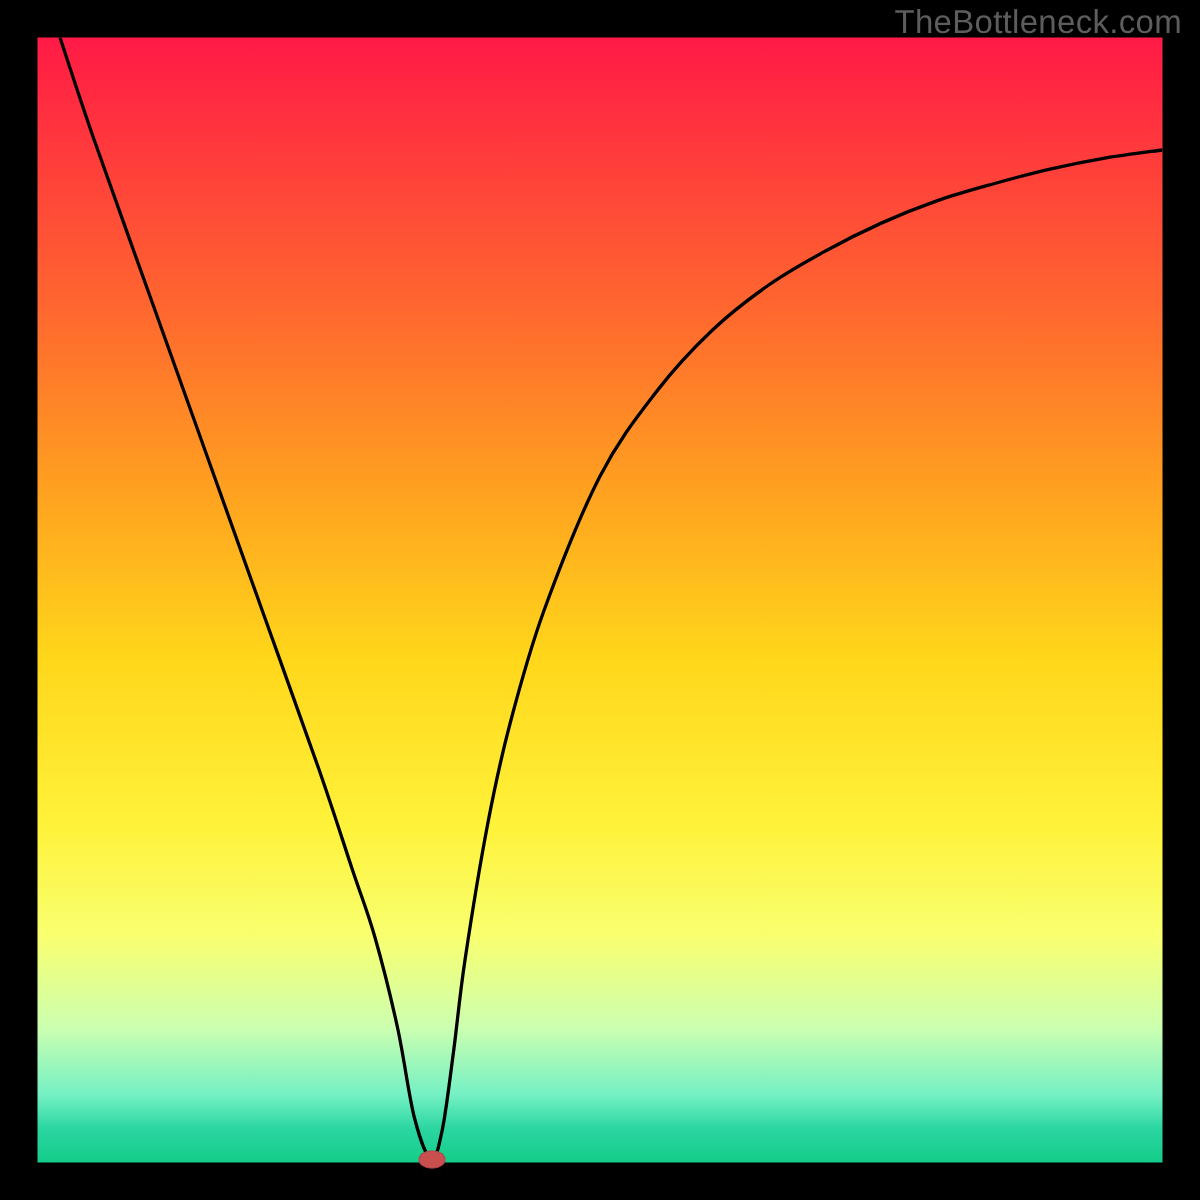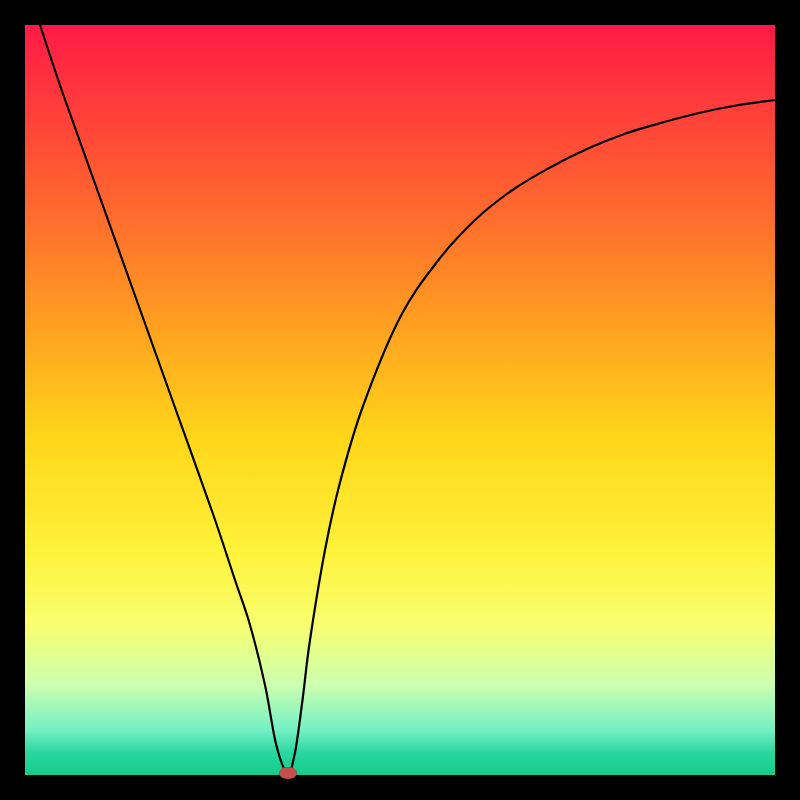--- a/index.html
+++ b/index.html
@@ -70,13 +70,14 @@
 
 <div class="frame">
 
   <div class="plot">
     <svg class="curve" viewBox="0 0 750 750" preserveAspectRatio="none">
       <path id="curve-path" d="M 15.00 0.00 C 18.75 11.25, 27.50 38.75, 37.50 67.50 C 47.50 96.25, 62.50 137.50, 75.00 172.50 C 87.50 207.50, 100.00 242.50, 112.50 277.50 C 125.00 312.50, 137.50 347.50, 150.00 382.50 C 162.50 417.50, 177.50 458.75, 187.50 487.50 C 197.50 516.25, 203.75 536.25, 210.00 555.00 C 216.25 573.75, 220.00 582.50, 225.00 600.00 C 230.00 617.50, 235.63 640.00, 240.00 660.00 C 244.38 680.00, 247.50 705.38, 251.25 720.00 C 255.00 734.63, 259.38 746.50, 262.50 747.75 C 265.63 749.00, 267.50 739.63, 270.00 727.50 C 272.50 715.38, 275.00 693.75, 277.50 675.00 C 280.00 656.25, 281.25 640.00, 285.00 615.00 C 288.75 590.00, 295.00 551.25, 300.00 525.00 C 305.00 498.75, 308.75 481.25, 315.00 457.50 C 321.25 433.75, 327.50 410.00, 337.50 382.50 C 347.50 355.00, 362.50 316.88, 375.00 292.50 C 387.50 268.13, 400.00 252.50, 412.50 236.25 C 425.00 220.00, 437.50 206.88, 450.00 195.00 C 462.50 183.13, 475.00 173.75, 487.50 165.00 C 500.00 156.25, 512.50 149.38, 525.00 142.50 C 537.50 135.63, 550.00 129.38, 562.50 123.75 C 575.00 118.13, 587.50 113.13, 600.00 108.75 C 612.50 104.38, 625.00 101.00, 637.50 97.50 C 650.00 94.00, 662.50 90.63, 675.00 87.75 C 687.50 84.88, 700.00 82.38, 712.50 80.25 C 725.00 78.13, 743.75 75.88, 750.00 75.00" fill="none" stroke="#000" stroke-width="2.2" stroke-linejoin="round" stroke-linecap="round"></path>
     </svg>
     <div id="marker" class="marker" style="left: 262.5px; top: 747.75px; background: rgb(201, 79, 79);"></div>
   </div>
 
+  <div class="watermark">TheBottleneck.com</div>
 </div>
 
 </body></html>

